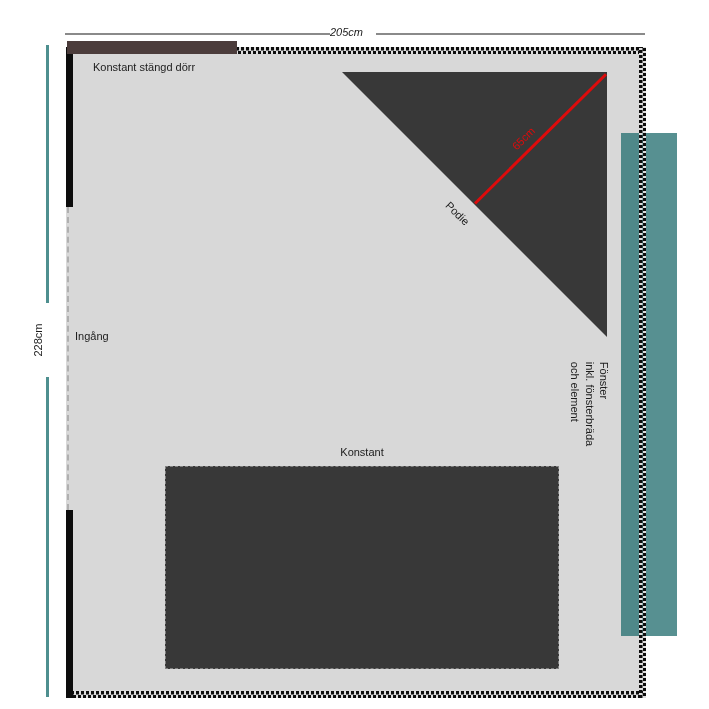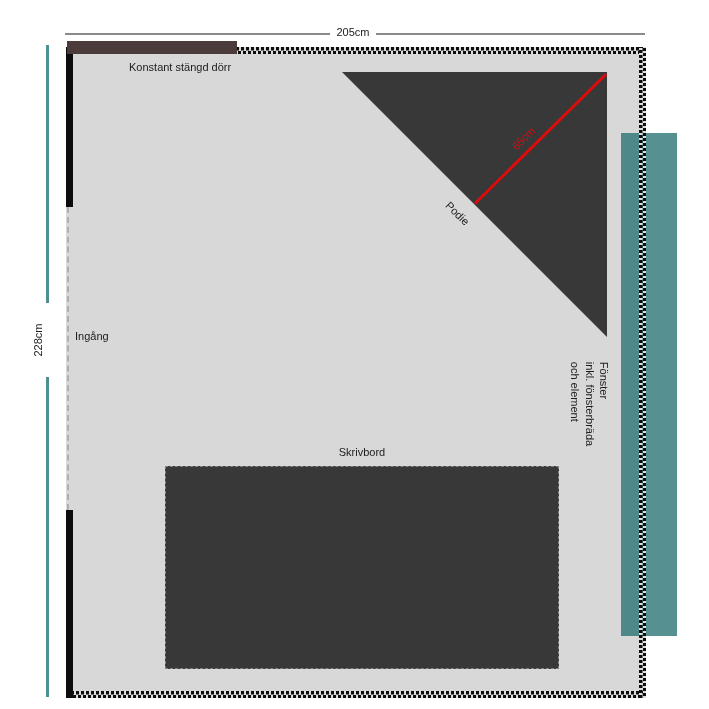--- a/index.html
+++ b/index.html
@@ -60,22 +60,22 @@
   }
   #height-dim-label{left:39px;top:340px;transform:translate(-50%,-50%) rotate(-90deg);}
   #podie-depth-label{left:524px;top:139px;color:#de0b0b;transform:translate(-50%,-50%) rotate(-45deg);}
   #podie-label{left:457px;top:214px;transform:translate(-50%,-50%) rotate(45deg);}
   #window-label{
     left:590px;top:404px;transform:translate(-50%,-50%) rotate(90deg);
     text-align:left;
   }
   #window-label div{font-size:11px;line-height:1.3;white-space:nowrap;}
 
-  #width-dim-label{left:330px;top:26px;width:46px;text-align:center;}
-  #door-label{left:93px;top:61px;margin-left:36px;}
+  #width-dim-label{left:330px;top:26px;width:46px;text-align:left;font-style:italic;}
+  #door-label{left:93px;top:61px;}
   #entrance-label{left:75px;top:330px;}
   #desk-label{left:362px;top:446px;transform:translateX(-50%);}
 </style>
 </head>
 <body>
 
 <div class="abs dim-h" style="left:65px;top:33px;width:265px;"></div>
 <div class="abs lbl" id="width-dim-label">205cm</div>
 <div class="abs dim-h" style="left:376px;top:33px;width:269px;"></div>
 
@@ -103,14 +103,14 @@
 <div class="abs lbl" id="podie-label">Podie</div>
 
 <div class="abs lbl" id="entrance-label">Ingång</div>
 
 <div class="abs" id="window-label">
   <div>Fönster</div>
   <div>inkl. fönsterbräda</div>
   <div>och element</div>
 </div>
 
-<div class="abs lbl" id="desk-label">Skrivbord</div>
+<div class="abs lbl" id="desk-label">Konstant</div>
 <div class="abs" id="desk-rect"></div>
 
 </body></html>

